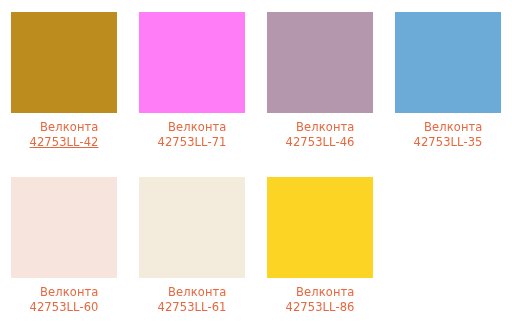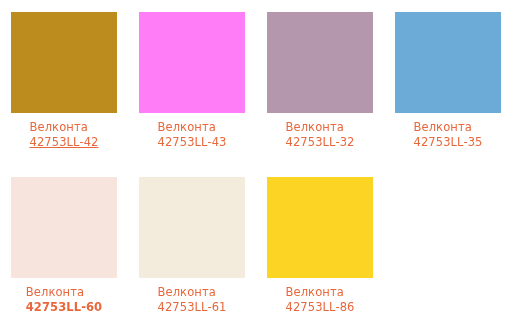--- a/index.html
+++ b/index.html
@@ -35,21 +35,21 @@
     visibility: hidden;
   }
   .swatch-chip {
     width: 106px;
     height: 101px;
     display: block;
     box-sizing: border-box;
   }
   .swatch-caption {
     margin-top: 7px;
-    text-align: left;
+    text-align: right;
     line-height: 15px;
     user-select: none;
   }
   .swatch-name,
   .swatch-code {
     display: block;
     font-size: 11.5px;
     letter-spacing: 0.1px;
     white-space: nowrap;
   }
@@ -64,45 +64,45 @@
     <span class="swatch-caption">
       <span class="swatch-name" style="color: rgb(232, 103, 60);">Велконта</span>
       <span class="swatch-code" style="color: rgb(232, 103, 60); text-decoration: underline;">42753LL-42</span>
     </span>
   </div>
 
   <div class="swatch-card">
     <span class="swatch-chip" style="background-color: rgb(255, 125, 247);"></span>
     <span class="swatch-caption">
       <span class="swatch-name" style="color: rgb(232, 103, 60);">Велконта</span>
-      <span class="swatch-code" style="color: rgb(232, 103, 60);">42753LL-43</span>
+      <span class="swatch-code" style="color: rgb(232, 103, 60);">42753LL-71</span>
     </span>
   </div>
 
   <div class="swatch-card">
     <span class="swatch-chip" style="background-color: rgb(180, 150, 173);"></span>
     <span class="swatch-caption">
       <span class="swatch-name" style="color: rgb(232, 103, 60);">Велконта</span>
-      <span class="swatch-code" style="color: rgb(232, 103, 60);">42753LL-32</span>
+      <span class="swatch-code" style="color: rgb(232, 103, 60);">42753LL-46</span>
     </span>
   </div>
 
   <div class="swatch-card">
     <span class="swatch-chip" style="background-color: rgb(108, 170, 216);"></span>
     <span class="swatch-caption">
       <span class="swatch-name" style="color: rgb(232, 103, 60);">Велконта</span>
       <span class="swatch-code" style="color: rgb(232, 103, 60);">42753LL-35</span>
     </span>
   </div>
 
   <div class="swatch-card">
     <span class="swatch-chip" style="background-color: rgb(246, 228, 221);"></span>
     <span class="swatch-caption">
       <span class="swatch-name" style="color: rgb(232, 103, 60);">Велконта</span>
-      <span class="swatch-code" style="color: rgb(232, 103, 60); font-weight: bold;">42753LL-60</span>
+      <span class="swatch-code" style="color: rgb(232, 103, 60);">42753LL-60</span>
     </span>
   </div>
 
   <div class="swatch-card">
     <span class="swatch-chip" style="background-color: rgb(243, 235, 219);"></span>
     <span class="swatch-caption">
       <span class="swatch-name" style="color: rgb(232, 103, 60);">Велконта</span>
       <span class="swatch-code" style="color: rgb(232, 103, 60);">42753LL-61</span>
     </span>
   </div>

